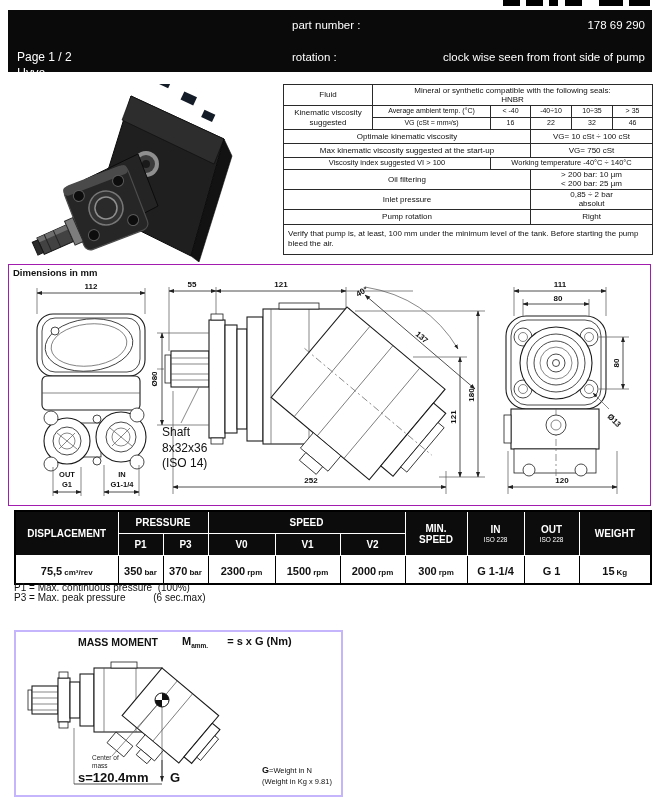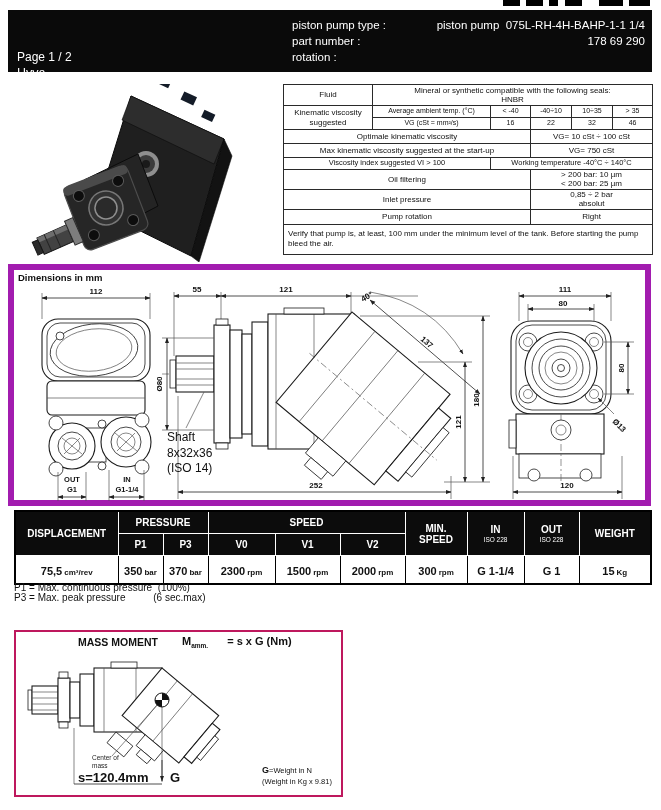--- a/index.html
+++ b/index.html
@@ -23,21 +23,21 @@
   .ftable td{border:1px solid #2a2a2a;padding:0 2px;vertical-align:middle;line-height:1.18;}
   .ftable .sub{font-size:7px;}
   .ftable .small{font-size:7.5px;}
   .pre{white-space:pre-line;}
   .rA{height:21px}.rB{height:12px}.rC{height:12px}.rD{height:14px}.rE{height:14px}
   .rF{height:12px}.rG{height:19px}.rH{height:19px}.rI{height:15px}.rJ{height:30px}
   .ftable .note{text-align:left;padding:2px 4px;line-height:1.3;}
 
   
   .dimbox{position:absolute;left:8px;top:264px;width:643px;height:242px;
-          border:6px solid #a21caf;box-sizing:border-box;}
+          border:1px solid #a21caf;box-sizing:border-box;}
   .dimtitle{position:absolute;left:4px;top:2px;font-size:9.5px;font-weight:bold;}
   .dimbox svg{position:absolute;left:0;top:0;}
   .shaftnote{position:absolute;left:153px;top:160px;font-size:12px;line-height:1.3;white-space:pre-line;}
   .dim{stroke:#222;stroke-width:.8;}
   .thin{stroke:#555;stroke-width:.7;fill:none;}
   .cont{stroke:#1c1c1c;stroke-width:1.1;fill:#fff;}
   .cont2{stroke:#1c1c1c;stroke-width:.8;fill:#fff;}
   .cl{stroke:#666;stroke-width:.7;stroke-dasharray:7 3 2 3;}
   text.dt{font:bold 8px "Liberation Sans",sans-serif;fill:#111;}
   text.dt2{font:bold 7.5px "Liberation Sans",sans-serif;fill:#111;}
@@ -51,21 +51,21 @@
   .iso{font-size:6.5px;font-weight:normal;margin-top:1px;}
   .num{font-size:11px;font-weight:bold;}
   .unit{font-size:8px;font-weight:bold;margin-left:2px;}
 
   
   .fnote{position:absolute;top:583px;font-size:10px;line-height:10px;white-space:pre;}
   .fnote.l{left:14px;} .fnote.r{left:215px;}
 
   
   .mmbox{position:absolute;left:14px;top:630px;width:329px;height:167px;
-         border:2px solid #be185d;box-sizing:border-box;}
+         border:2px solid #c4b5fd;box-sizing:border-box;}
   .mm-title{position:absolute;left:62px;top:4px;font-size:10.5px;font-weight:bold;}
   .mm-formula{position:absolute;left:166px;top:3px;font-size:11px;font-weight:bold;}
   .mm-sub{font-size:6.5px;vertical-align:sub;font-weight:bold;}
   .mm-rest{margin-left:19px;}
   .mmbox svg{position:absolute;left:0;top:0;}
   .com-label{position:absolute;left:76px;top:122px;font-size:6.5px;color:#222;white-space:pre-line;line-height:1.25;}
   .s-label{position:absolute;left:62px;top:138px;font-size:13px;font-weight:bold;}
   .g-label{position:absolute;left:154px;top:138px;font-size:13px;font-weight:bold;}
   .g-note{position:absolute;left:246px;top:133px;font-size:7.5px;line-height:1.3;}
   .g-note .gb{font-weight:bold;font-size:9px;}
@@ -82,29 +82,26 @@
   <div class="scrap" style="left:549px;width:9px;"></div>
   <div class="scrap" style="left:565px;width:17px;"></div>
   <div class="scrap" style="left:599px;width:24px;"></div>
   <div class="scrap" style="left:629px;width:21px;"></div>
 
   <div class="hdr">
     <div class="brand">Hyva</div>
     <div class="pagenum">Page 1 / 2</div>
     <div class="rows">
       <div class="hrow">
-        <span class="hl">piston pump type :</span>
-        <span class="hv">piston pump  075L-RH-4H-BAHP-1-1 1/4</span>
-      </div>
-      <div class="hrow">
         <span class="hl">part number :</span>
         <span class="hv">178 69 290</span>
       </div>
       <div class="hrow last">
         <span class="hl">rotation :</span>
+        <span class="hv">clock wise seen from front side of pump</span>
       </div>
     </div>
   </div>
 
   <svg class="photo" width="252" height="178" viewBox="0 0 252 178">
 
     <g>
       <polygon points="105,12 198,55 165,172 70,125" fill="#1f1f1f" stroke="#0a0a0a" stroke-width="1"></polygon>
       <polygon points="105,12 198,55 188,80 96,36" fill="#2d2d2d" stroke="#0a0a0a" stroke-width=".6"></polygon>
       <polygon points="198,55 206,72 173,178 165,172" fill="#121212" stroke="#0a0a0a" stroke-width=".6"></polygon>

